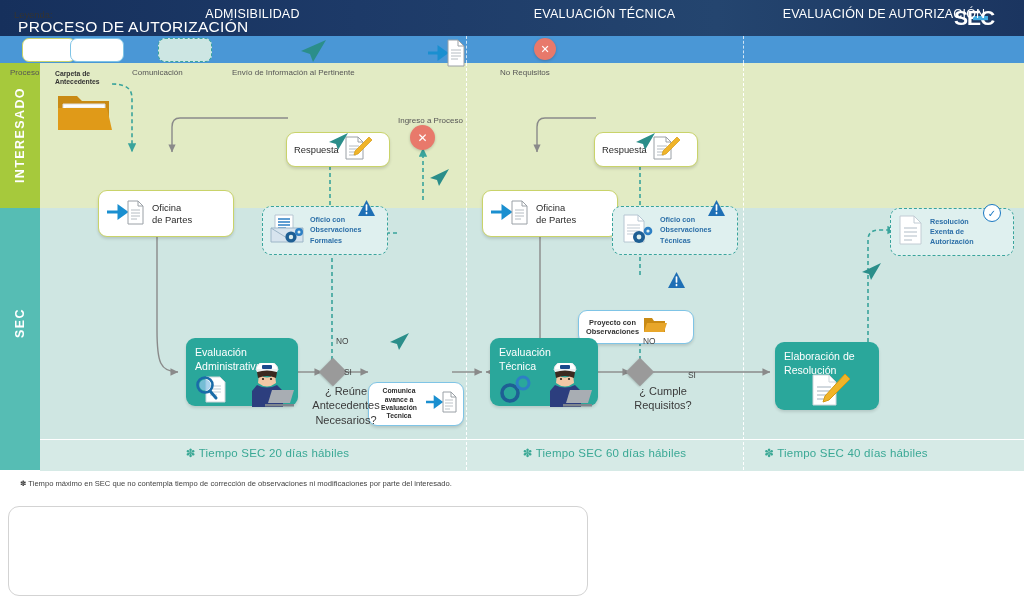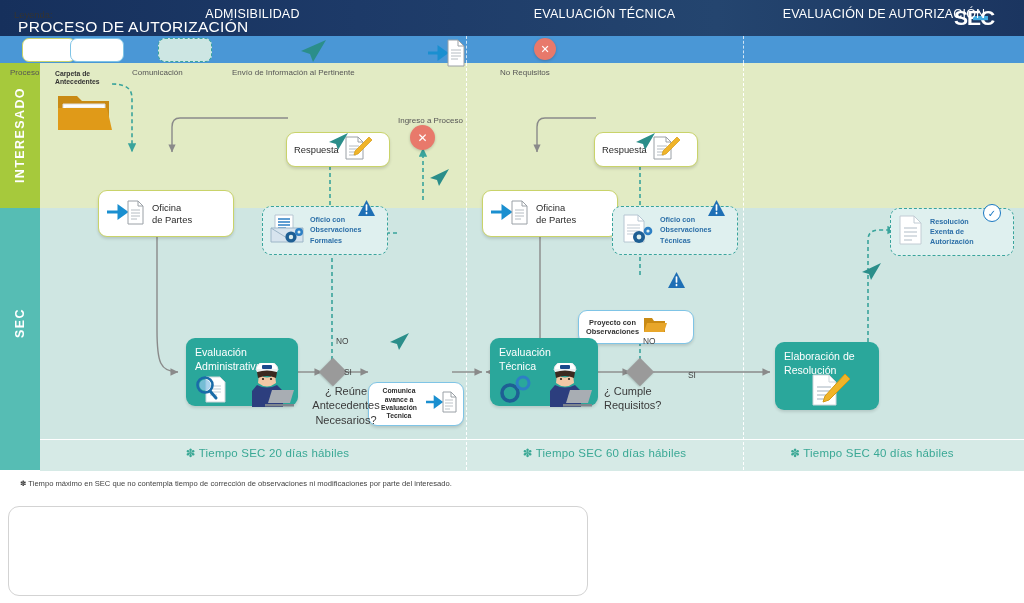--- a/index.html
+++ b/index.html
@@ -404,25 +404,25 @@
 </div>
 
 <div class="diamond" style="left:323px;top:362px;"></div>
 <div class="yn" style="left:336px;top:336px;">NO</div>
 <div class="yn" style="left:344px;top:367px;">SI</div>
 <div class="dlabel" style="left:300px;top:384px;width:92px;text-align:center;">¿ Reúne<br>Antecedentes<br>Necesarios?</div>
 
 <div class="diamond" style="left:630px;top:362px;"></div>
 <div class="yn" style="left:643px;top:336px;">NO</div>
 <div class="yn" style="left:688px;top:370px;">SI</div>
-<div class="dlabel" style="left:604px;top:384px;width:86px;">¿ Cumple<br>Requisitos?</div>
+<div class="dlabel" style="left:620px;top:384px;width:86px;text-align:center;">¿ Cumple<br>Requisitos?</div>
 
 <div class="time-txt" style="left:55px;width:425px;">✽ Tiempo SEC 20 días hábiles</div>
 <div class="time-txt" style="left:467px;width:275px;">✽ Tiempo SEC 60 días hábiles</div>
-<div class="time-txt" style="left:732px;width:280px;">✽ Tiempo SEC 40 días hábiles</div>
+<div class="time-txt" style="left:706px;width:280px;">✽ Tiempo SEC 40 días hábiles</div>
 
 <div class="abs" id="footnote">✽ Tiempo máximo en SEC que no contempla tiempo de corrección de observaciones ni modificaciones por parte del interesado.</div>
 
 <div class="abs" id="legend"></div>
 <div id="legend-title">Leyenda:</div>
 
 <div class="lg-item" style="left:22px;display:flex;">
   <div class="lg-shape-olive"></div>
   <div class="lg-shape-blue" style="margin-left:-6px;"></div>
 </div>

